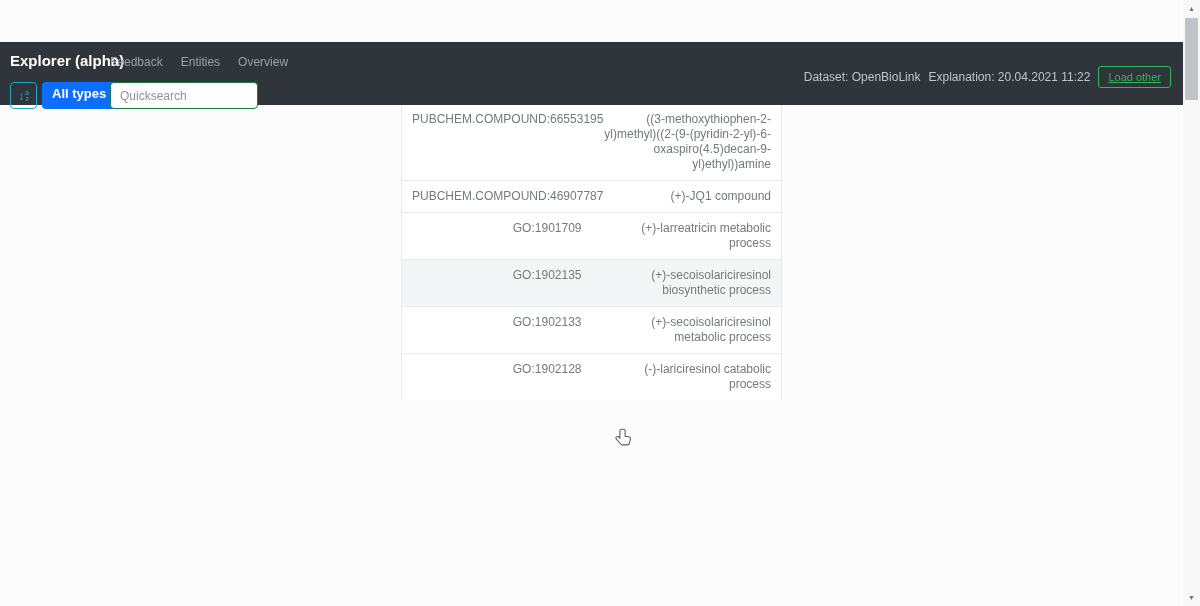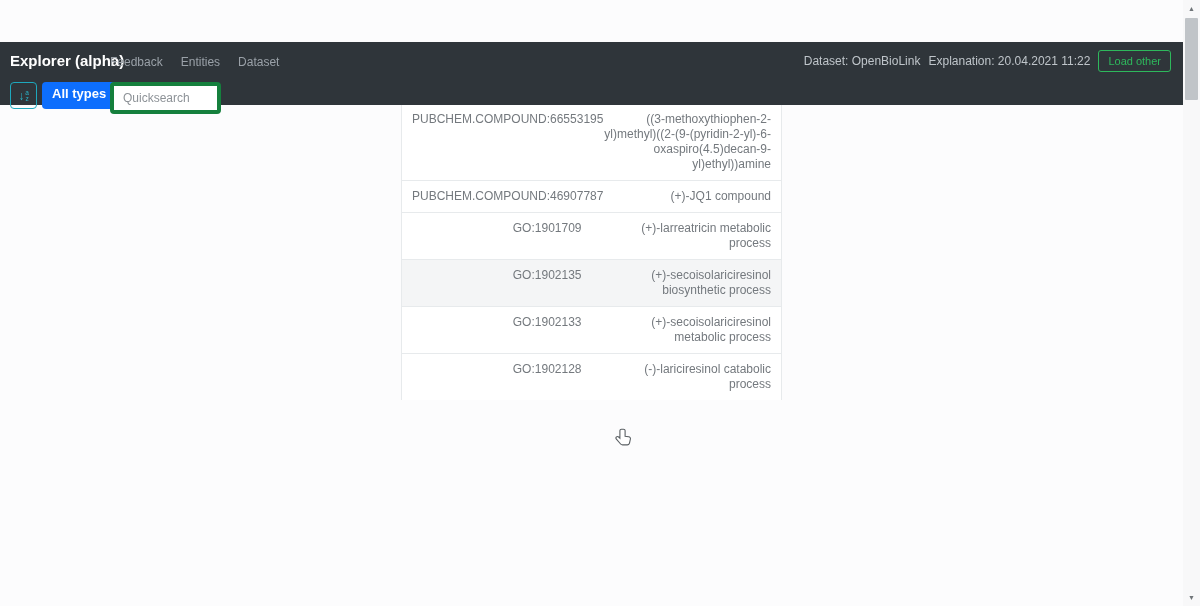--- a/index.html
+++ b/index.html
@@ -10,46 +10,46 @@
   }
 
   
   .header {
     position:absolute; top:0; left:0; width:1183px; height:63px;
     background:#2f353a; z-index:5;margin-top:42px;
   }
   .brand { position:absolute; left:10px; top:10px; color:#ffffff; font-size:15px; font-weight:bold; }
   .nav-links { position:absolute; left:110px; top:13px; display:flex; gap:18px; }
   .nav-link { color:#9aa1a8; font-size:12px; cursor:pointer; text-decoration:none; }
-  .header-right { position:absolute; right:12px; top:0; height:38px; display:flex; align-items:center; gap:8px; }
+  .header-right { position:absolute; right:12px; top:16px; height:38px; display:flex; align-items:center; gap:8px; }
   .meta-text { color:#bfc5ca; font-size:12px; }
   .btn-load {
     background:transparent; color:#2eb85c; border:1px solid #2eb85c; border-radius:3px;
-    font-size:11px; padding:4px 9px; cursor:pointer; font-family:inherit;
+    font-size:11px; padding:4px 9px; cursor:pointer; font-family:inherit;text-decoration:underline;
   }
 
   
   .sort-btn {
     position:absolute; left:10px; top:40px; width:27px; height:27px;
     background:transparent; border:1px solid #1ea8bd; border-radius:4px;
     display:flex; align-items:center; justify-content:center; cursor:pointer; color:#29b3c8;
   }
   .sort-glyph { display:flex; align-items:center; line-height:1; }
   .sort-glyph .arrow { font-size:12px; }
   .sort-glyph .letters { display:flex; flex-direction:column; font-size:6.5px; line-height:6px; margin-left:1px; }
   .types-btn {
     position:absolute; left:42px; top:40px; height:27px; padding:8px 10px;
     background:#0d6efd; color:#fff; border:none; border-radius:4px;
     font-size:13px; font-weight:600; cursor:pointer; display:flex; align-items:flex-end; gap:6px;
     font-family:inherit;
   }
   .caret-down { width:0; height:0; border-left:4px solid transparent; border-right:4px solid transparent; border-top:4px solid #fff; display:inline-block; }
   .quicksearch {
-    position:absolute; left:110px; top:40px; width:111px; height:27px;
-    border:4px solid #15803d; border-radius:4px; background:#fff; padding:12px 9px;
+    position:absolute; left:110px; top:40px; width:148px; height:27px;
+    border:1px solid #15803d; border-radius:4px; background:#fff; padding:12px 9px;
     font-size:12px; color:#444; outline:none; font-family:inherit;
   }
   .quicksearch::placeholder { color:#8d9297; }
 
   
   .main { position:absolute; top:63px; left:0; width:1183px; }
   .content { width:381px; margin:0 auto; }
 
   
   .pagination { display:flex; justify-content:center; margin:10px 0 3px 0; }
@@ -87,21 +87,21 @@
   .cursor { position:absolute; left:615px; top:428px; z-index:50; pointer-events:none; }
 </style>
 </head>
 <body>
 
 <div class="header">
   <div class="brand">Explorer (alpha)</div>
   <div class="nav-links">
     <a class="nav-link">Feedback</a>
     <a class="nav-link">Entities</a>
-    <a class="nav-link">Dataset</a>
+    <a class="nav-link">Overview</a>
   </div>
   <div class="header-right">
     <span class="meta-text">Dataset: OpenBioLink</span>
     <span class="meta-text">Explanation: 20.04.2021 11:22</span>
     <button class="btn-load">Load other</button>
   </div>
 
   <button class="sort-btn">
     <span class="sort-glyph">
       <span class="arrow">↓</span>

